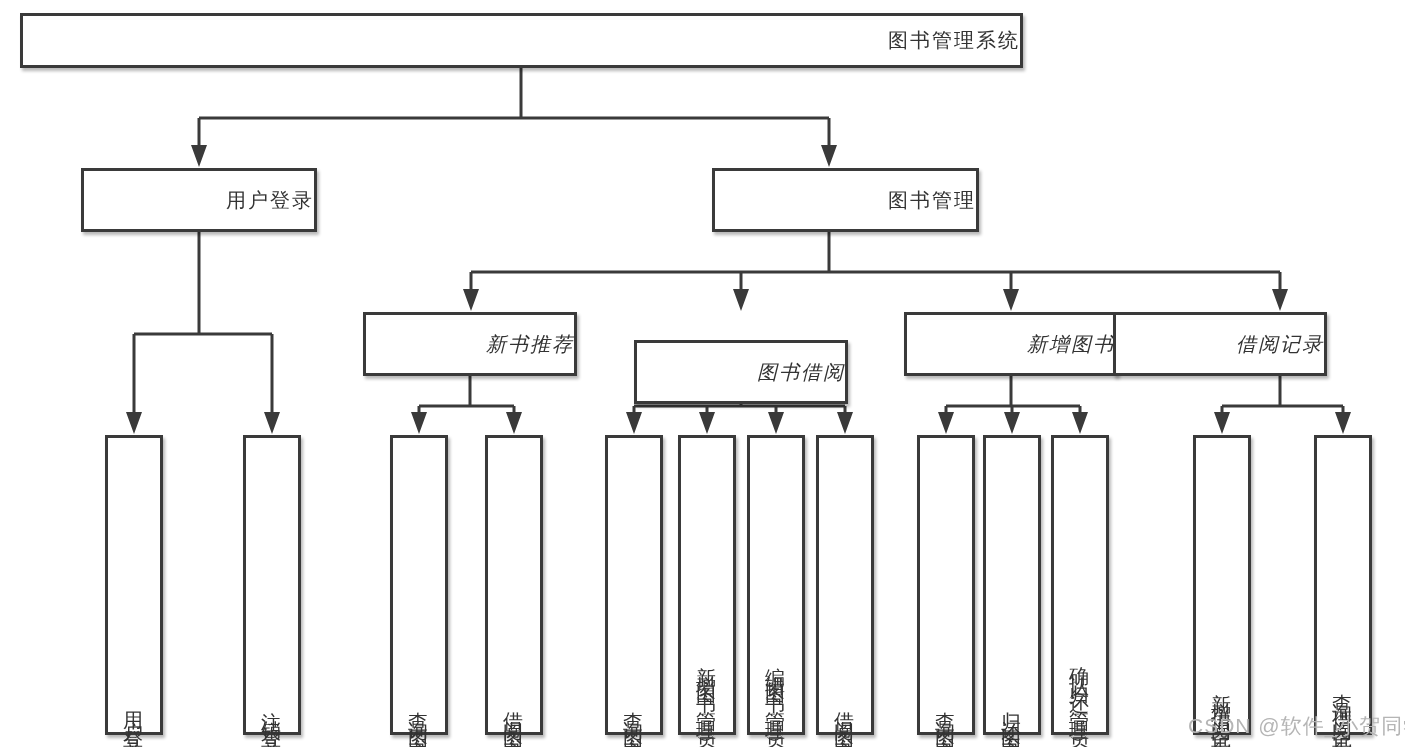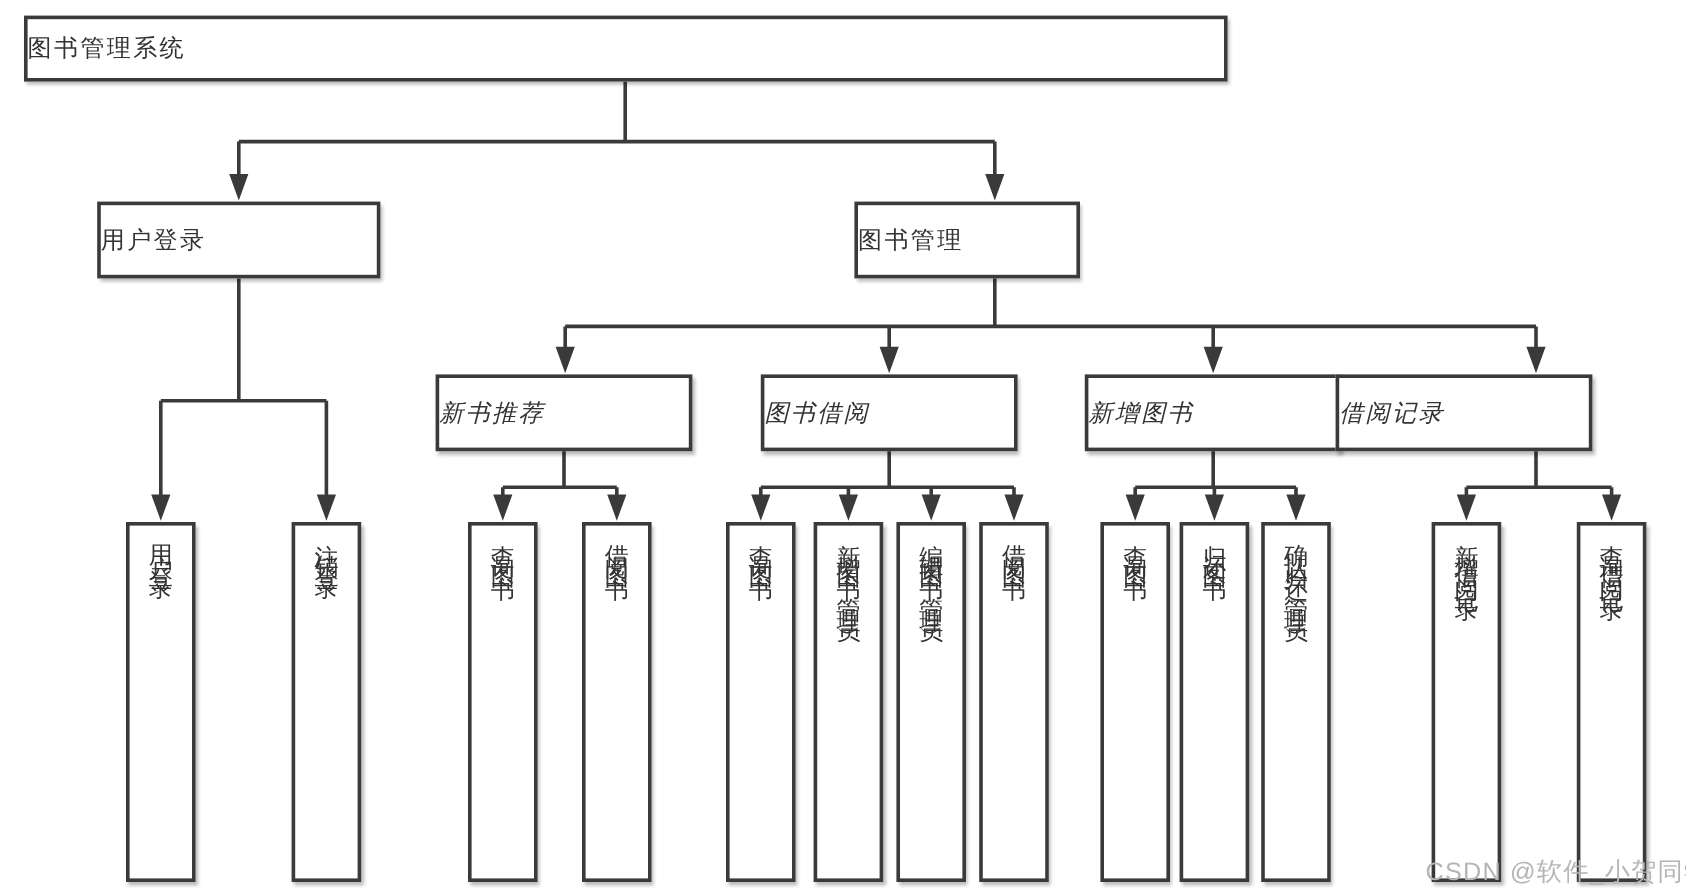--- a/index.html
+++ b/index.html
@@ -18,21 +18,21 @@
     z-index: 1;
   }
   .box {
     position: absolute;
     box-sizing: border-box;
     background: #ffffff;
     border: 3px solid #3a3a3a;
     box-shadow: 2px 3px 3px rgba(0,0,0,0.28);
     display: flex;
     align-items: center;
-    justify-content: flex-start;
+    justify-content: flex-end;
     z-index: 2;
     color: #333333;
     font-size: 20px;
     letter-spacing: 2px;
   }
   .box .lbl { white-space: nowrap; }
   
   .root  { left: 20px;  top: 13px;  width: 1003px; height: 55px; }
   .lv2   { top: 168px; height: 64px; }
   .lv3   { top: 312px; height: 64px; width: 214px; font-style: italic; }
@@ -81,28 +81,28 @@
              M1214,412 L1230,412 L1222,434 Z M1335,412 L1351,412 L1343,434 Z" fill="#3a3a3a" stroke="none"></path>
   </svg>
 
   <div class="box root">
     <span class="lbl">图书管理系统</span>
   </div>
 
   <div class="box lv2" style="left:81px; width:236px;">
     <span class="lbl">用户登录</span>
   </div>
-  <div class="box lv2" style="left:712px; width:188px;">
+  <div class="box lv2" style="left:712px; width:267px;">
     <span class="lbl">图书管理</span>
   </div>
 
   <div class="box lv3" style="left:363px;">
     <span class="lbl">新书推荐</span>
   </div>
-  <div class="box lv3" style="left:634px;">
+  <div class="box lv3" style="left:634px;margin-top:28px;">
     <span class="lbl">图书借阅</span>
   </div>
   <div class="box lv3" style="left:904px;">
     <span class="lbl">新增图书</span>
   </div>
   <div class="box lv3" style="left:1113px;">
     <span class="lbl">借阅记录</span>
   </div>
 
   <div class="box leaf" style="left:105px;">

